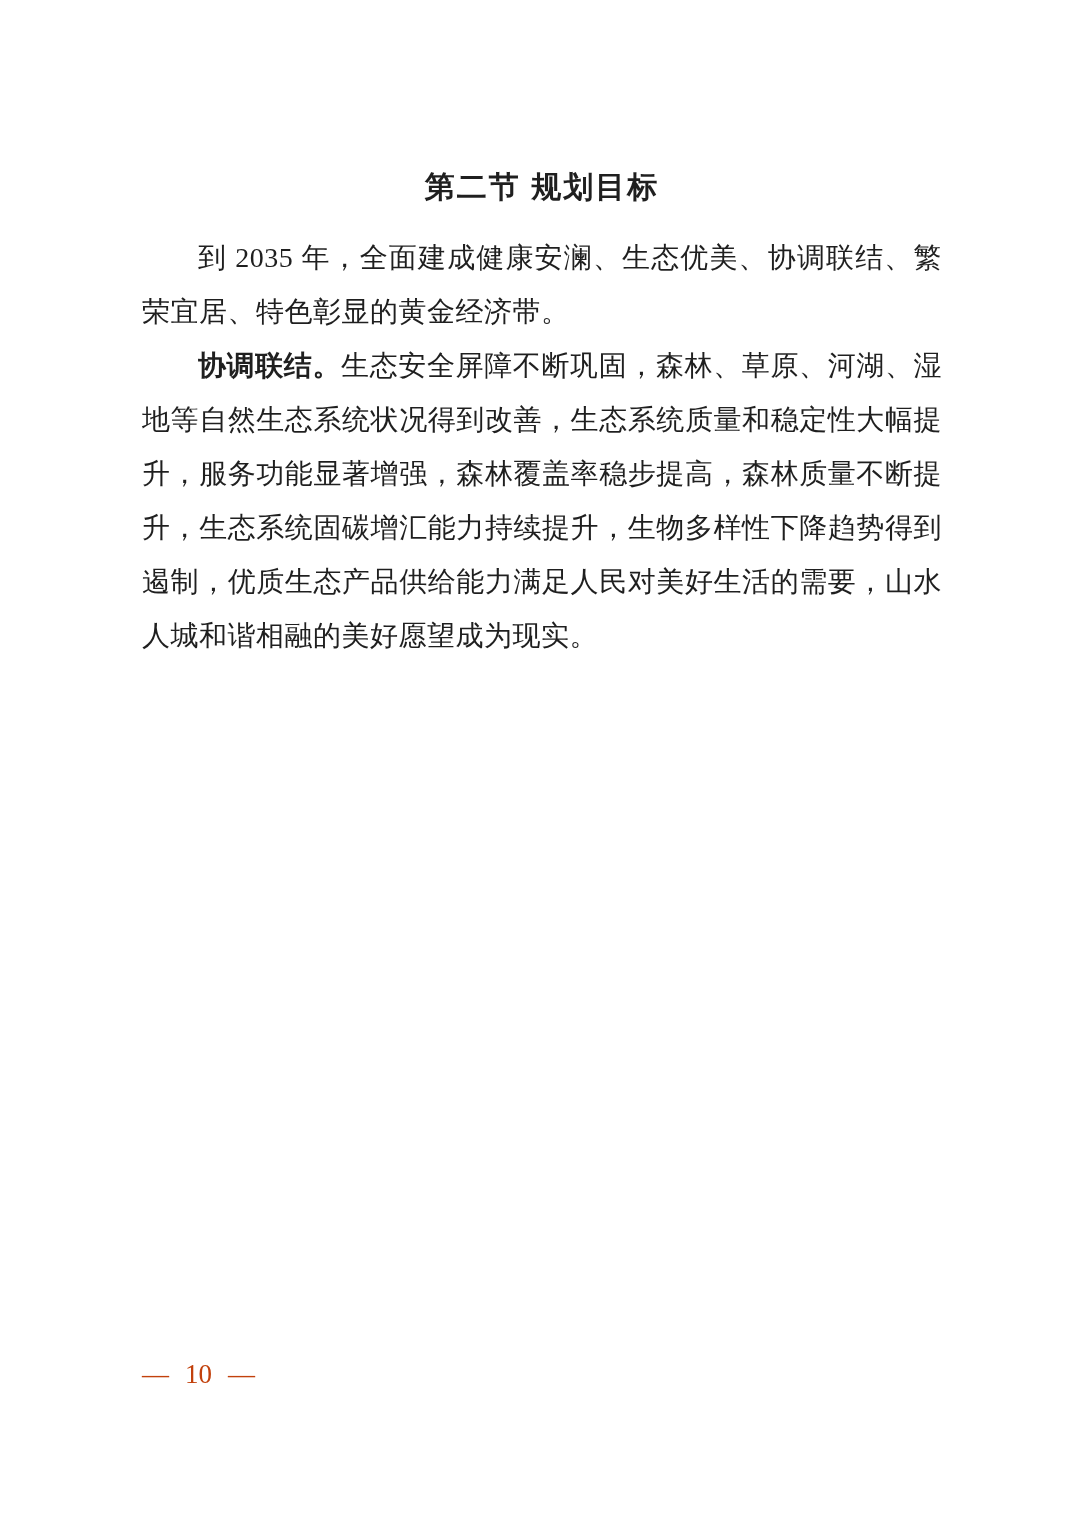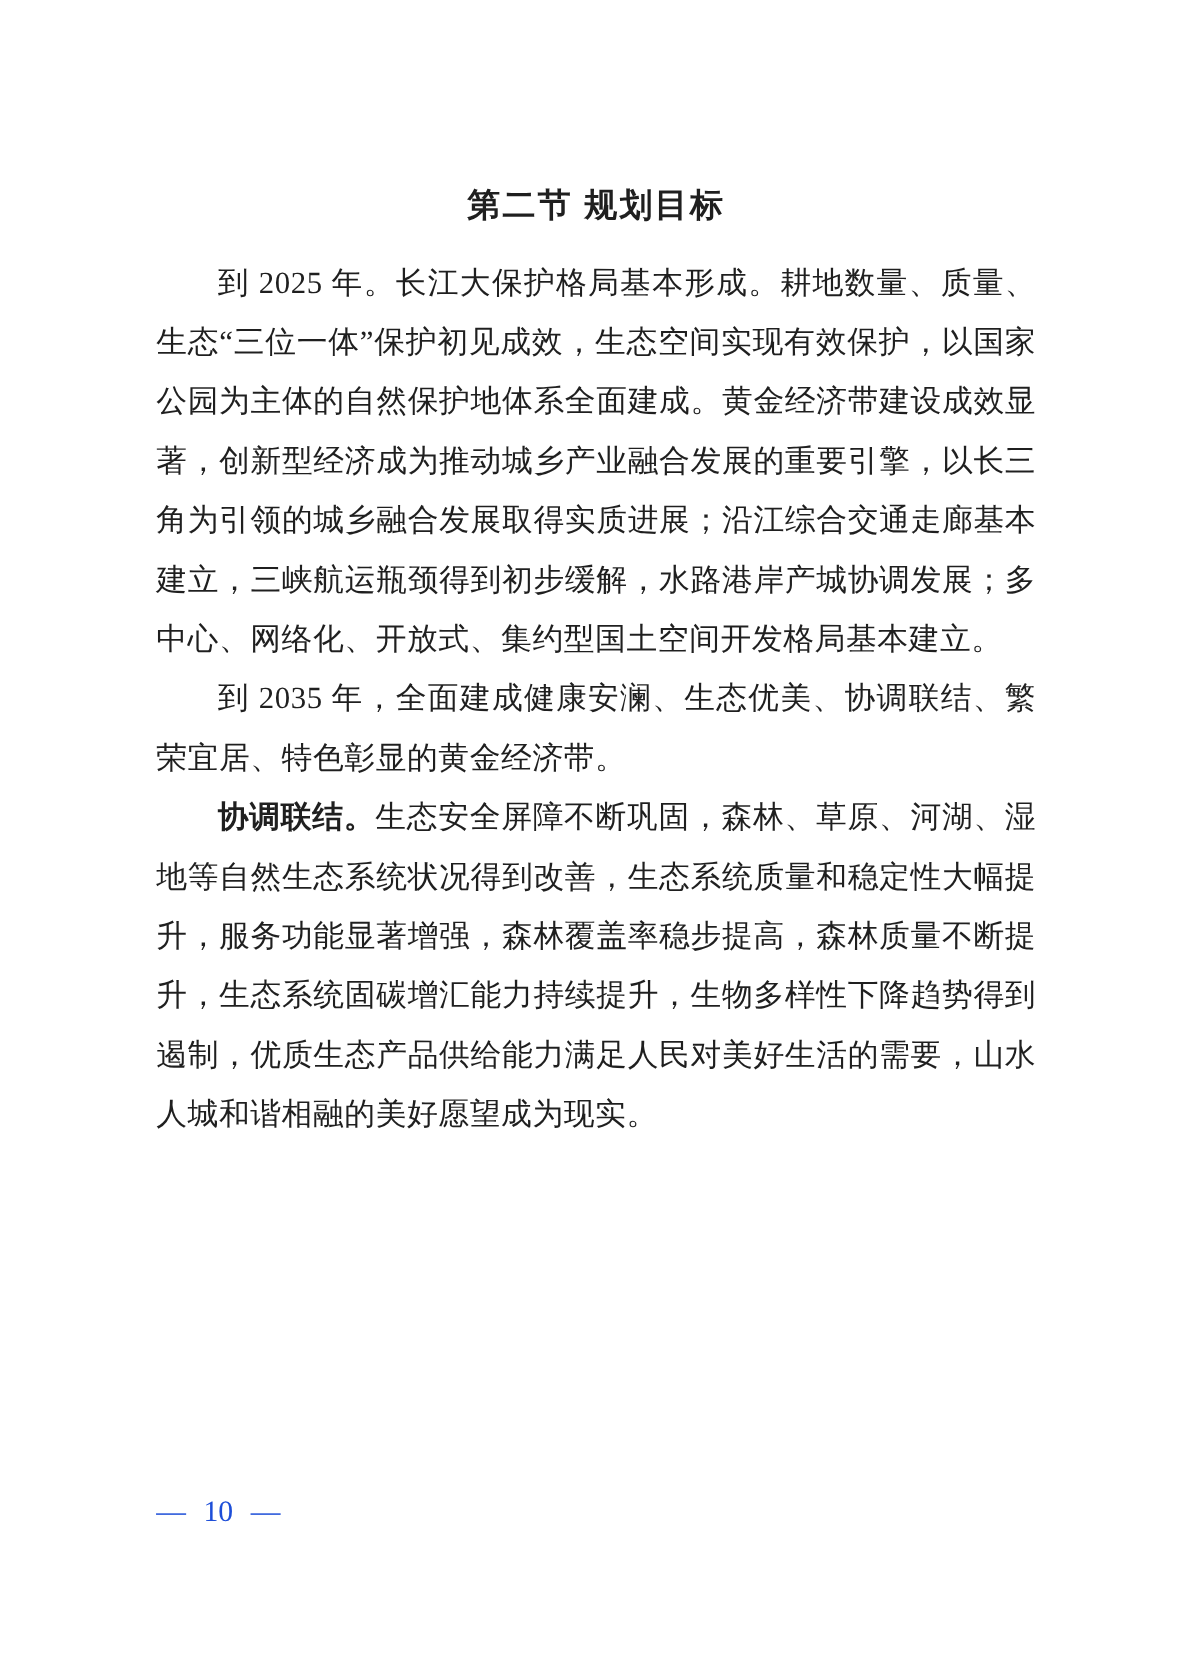--- a/index.html
+++ b/index.html
@@ -41,36 +41,35 @@
   .para .lead {
     font-weight: 700;
   }
   .footer {
     position: absolute;
     left: 142px;
     top: 1356px;
     font-family: "Liberation Serif", "DejaVu Serif", serif;
     font-size: 27px;
     line-height: 36px;
-    color: #1d4ed8;
+    color: #c2410c;
     white-space: nowrap;
   }
   .footer .gap {
     display: inline-block;
     width: 16px;
   }
 </style>
 </head>
 <body>
 
 <div class="page">
 
   <h1 class="title">第二节 规划目标</h1>
 
-  <p class="para"><span>到 2025 年。长江大保护格局基本形成。耕地数量、质量、生态“三位一体”保护初见成效，生态空间实现有效保护，以国家公园为主体的自然保护地体系全面建成。黄金经济带建设成效显著，创新型经济成为推动城乡产业融合发展的重要引擎，以长三角为引领的城乡融合发展取得实质进展；沿江综合交通走廊基本建立，三峡航运瓶颈得到初步缓解，水路港岸产城协调发展；多中心、网络化、开放式、集约型国土空间开发格局基本建立。</span></p>
 
   <p class="para"><span>到 2035 年，全面建成健康安澜、生态优美、协调联结、繁荣宜居、特色彰显的黄金经济带。</span></p>
 
 
   <p class="para"><b class="lead">协调联结。</b><span>生态安全屏障不断巩固，森林、草原、河湖、湿地等自然生态系统状况得到改善，生态系统质量和稳定性大幅提升，服务功能显著增强，森林覆盖率稳步提高，森林质量不断提升，生态系统固碳增汇能力持续提升，生物多样性下降趋势得到遏制，优质生态产品供给能力满足人民对美好生活的需要，山水人城和谐相融的美好愿望成为现实。</span></p>
 
   <div class="footer">
     <span>—</span><span class="gap"></span><span>10</span><span class="gap"></span><span>—</span>
   </div>
 

